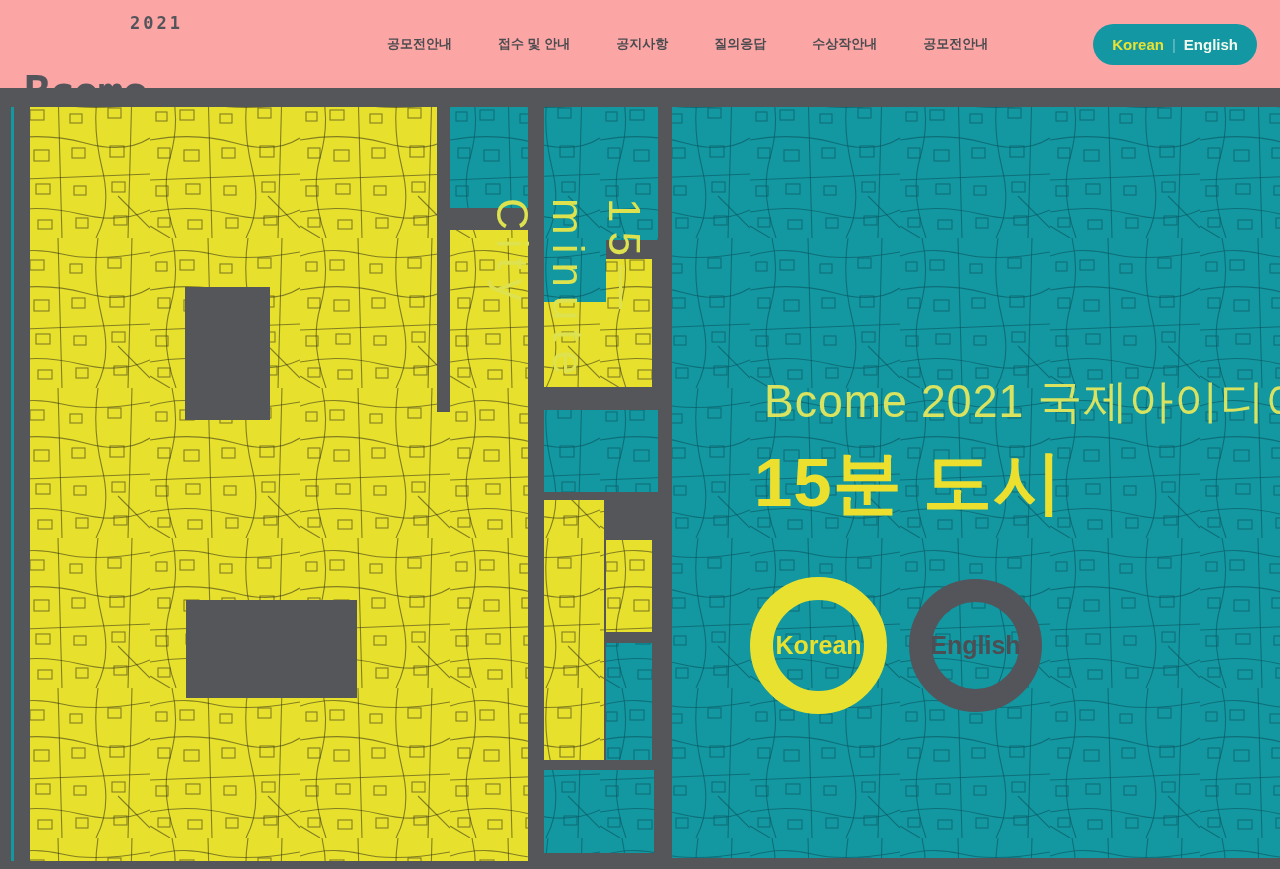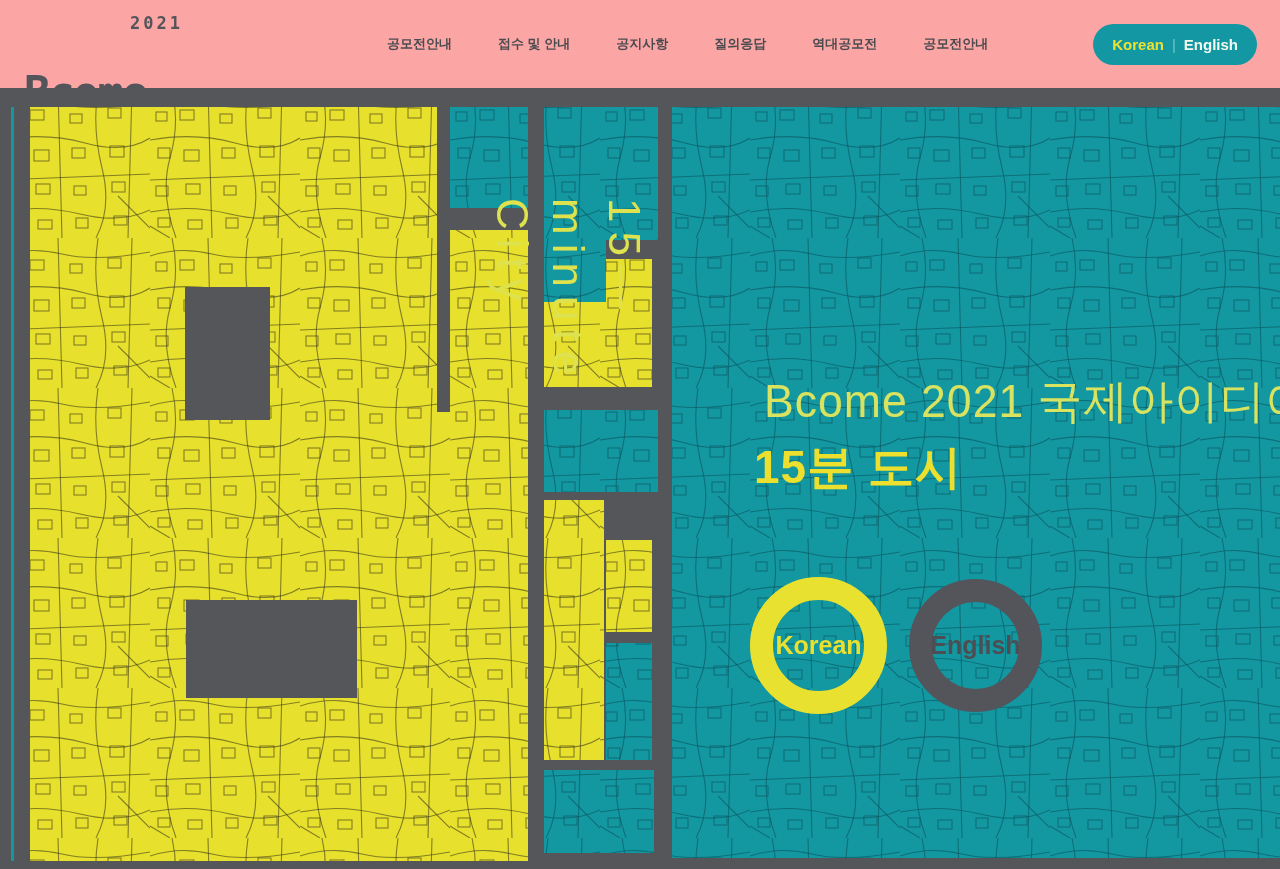--- a/index.html
+++ b/index.html
@@ -48,21 +48,21 @@
     color:#dde24e;white-space:nowrap;
   }
   .title1{
     position:absolute;left:764px;top:283px;
     font-size:46px;font-weight:normal;color:#d9e35f;
     letter-spacing:1px;white-space:nowrap;
     transform:scaleX(.97);transform-origin:left center;
   }
   .title2{
     position:absolute;left:754px;top:349px;
-    font-size:46px;font-weight:bold;color:#ecdf2e;
+    font-size:69px;font-weight:bold;color:#ecdf2e;
     letter-spacing:1px;white-space:nowrap;
   }
   .ring{
     position:absolute;border-radius:50%;box-sizing:border-box;
     display:flex;align-items:center;justify-content:center;
     font-size:25px;font-weight:bold;cursor:pointer;
   }
   .ring-kr{left:750px;top:489px;width:137px;height:137px;border:23px solid #e9e12f;color:#e9e12f;}
   .ring-en{left:909px;top:491px;width:133px;height:133px;border:23px solid #54555a;color:#4d4e53;}
 </style>
@@ -72,21 +72,21 @@
 <div class="header">
   <div class="logo">
     <span class="logo-year">2021</span>
     <span class="logo-name">Bcome</span>
   </div>
   <nav class="nav">
     <a class="nav-item">공모전안내</a>
     <a class="nav-item">접수 및 안내</a>
     <a class="nav-item">공지사항</a>
     <a class="nav-item">질의응답</a>
-    <a class="nav-item">역대공모전</a>
+    <a class="nav-item">수상작안내</a>
     <a class="nav-item">공모전안내</a>
   </nav>
   <div class="lang-pill">
     <span class="k">Korean</span>
     <span class="sep">|</span>
     <span class="e">English</span>
   </div>
 </div>
 
 <div class="hero">

